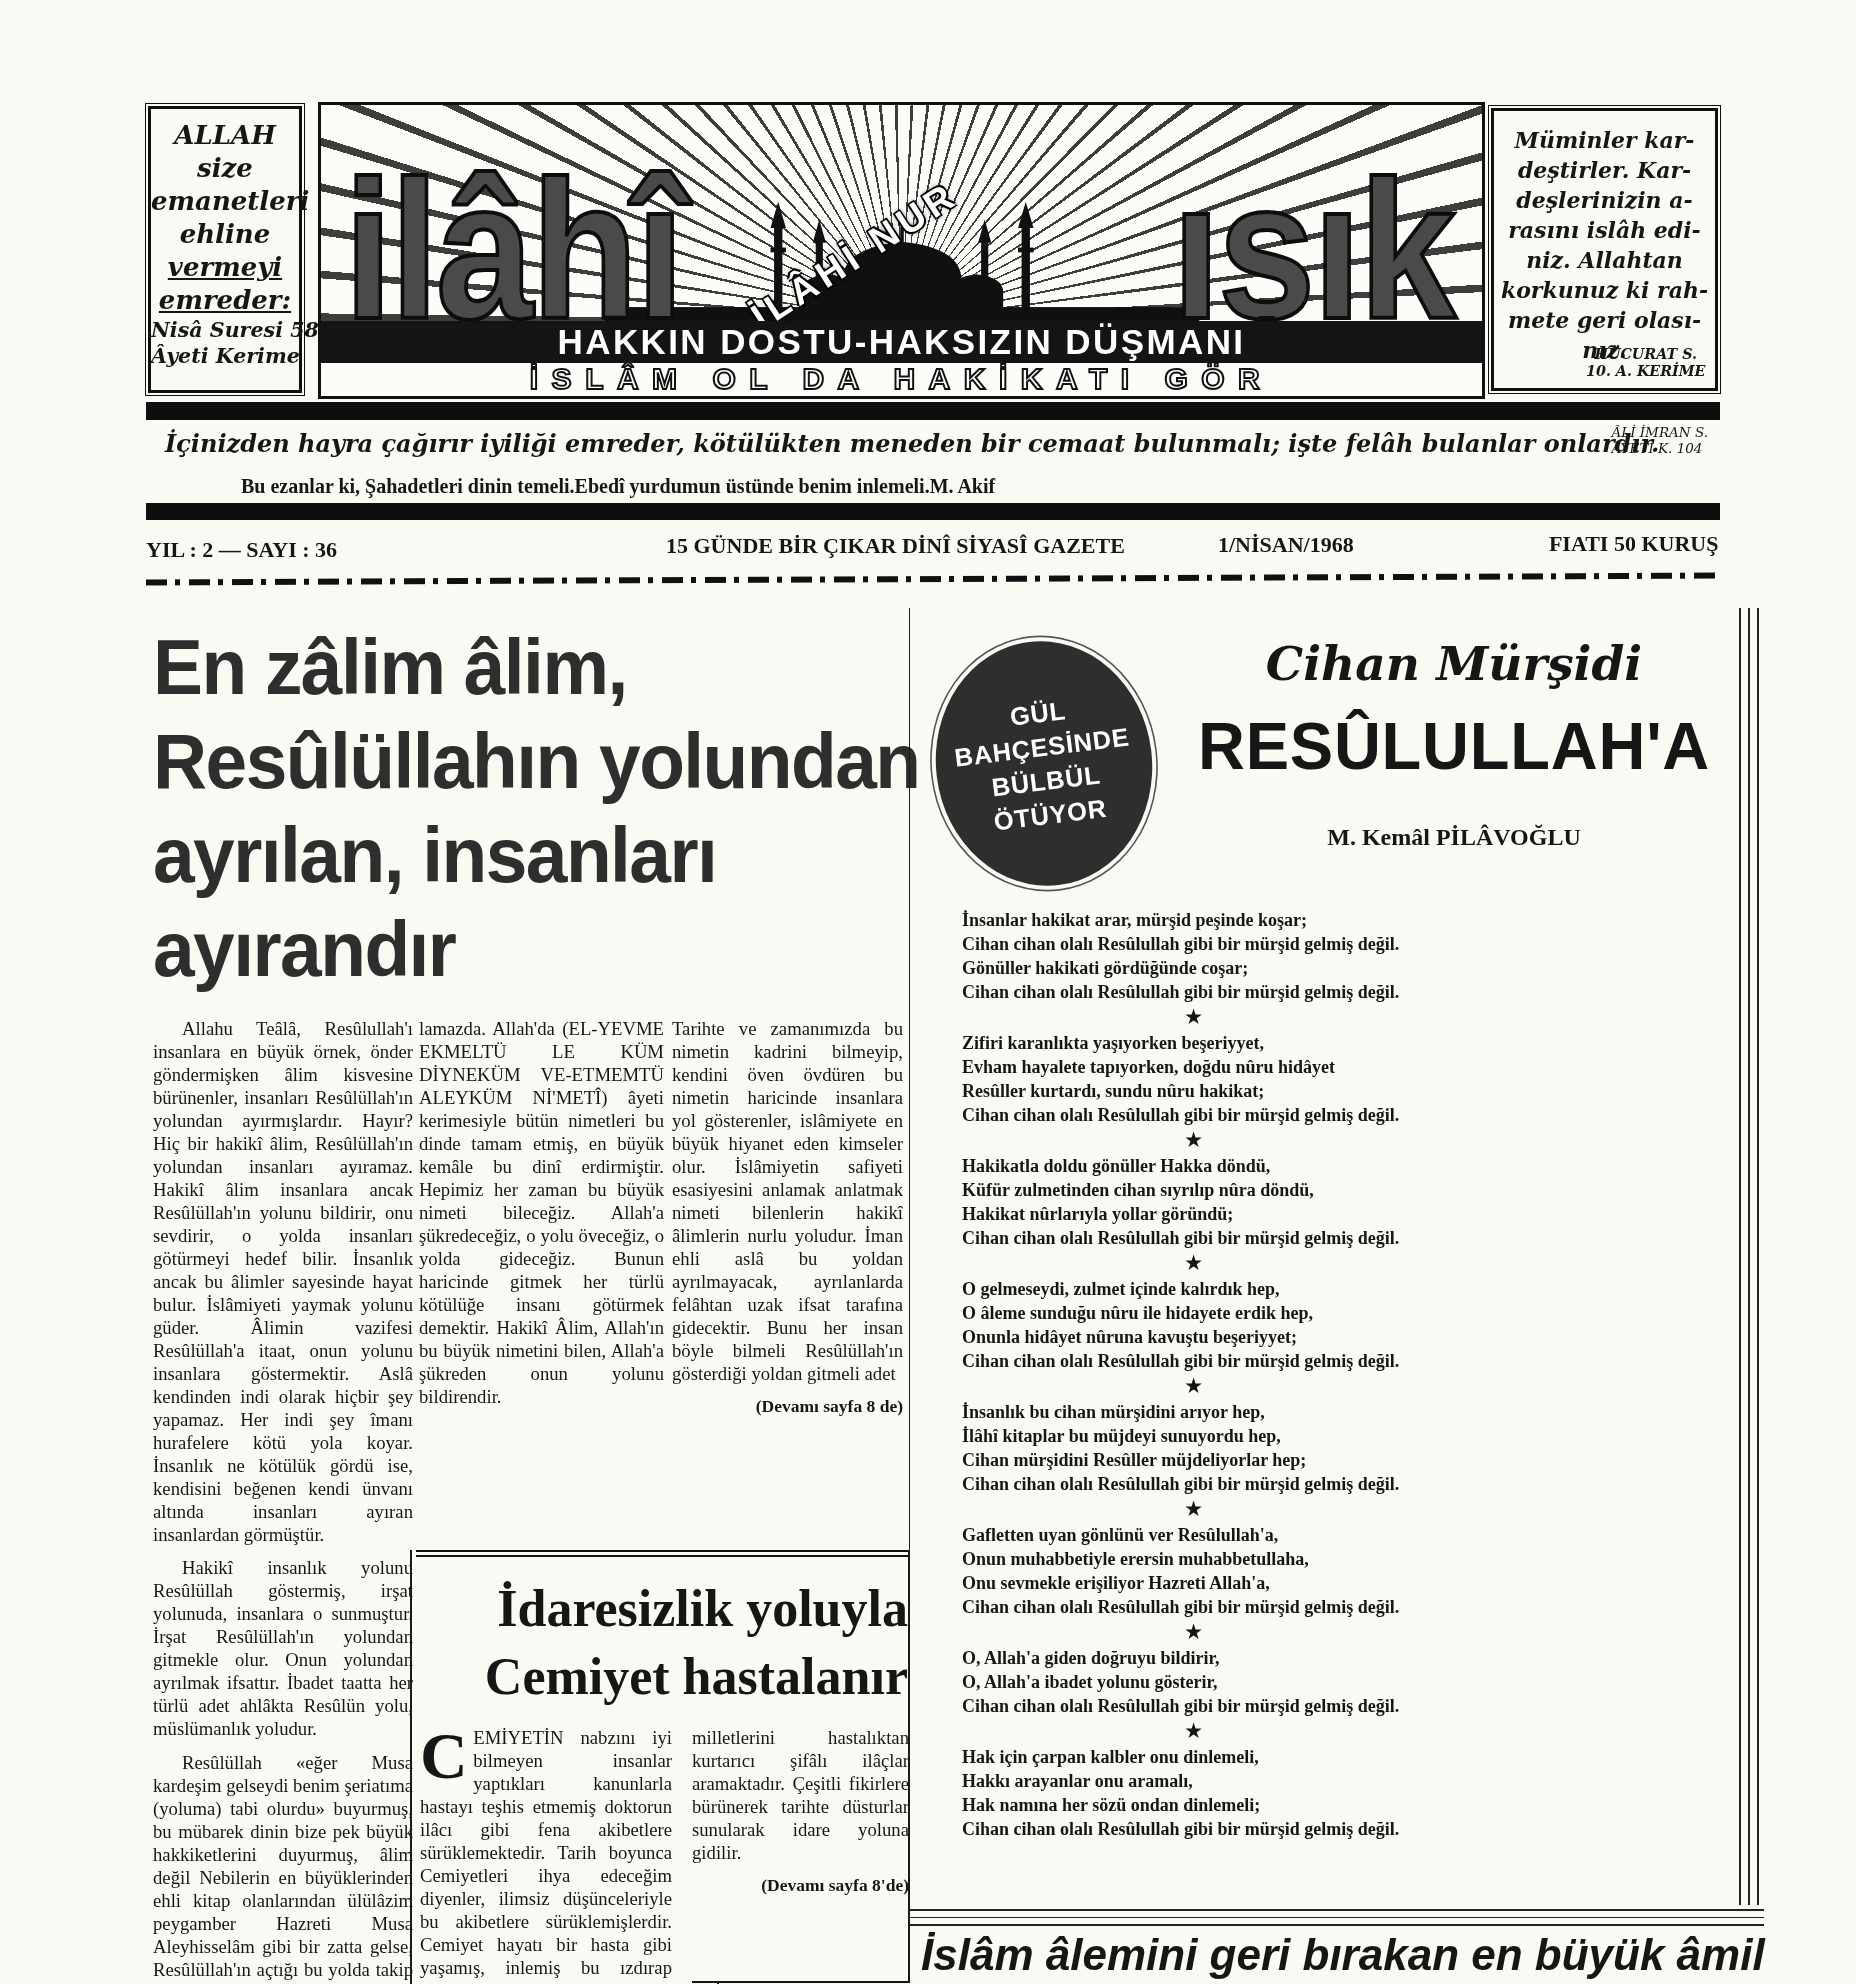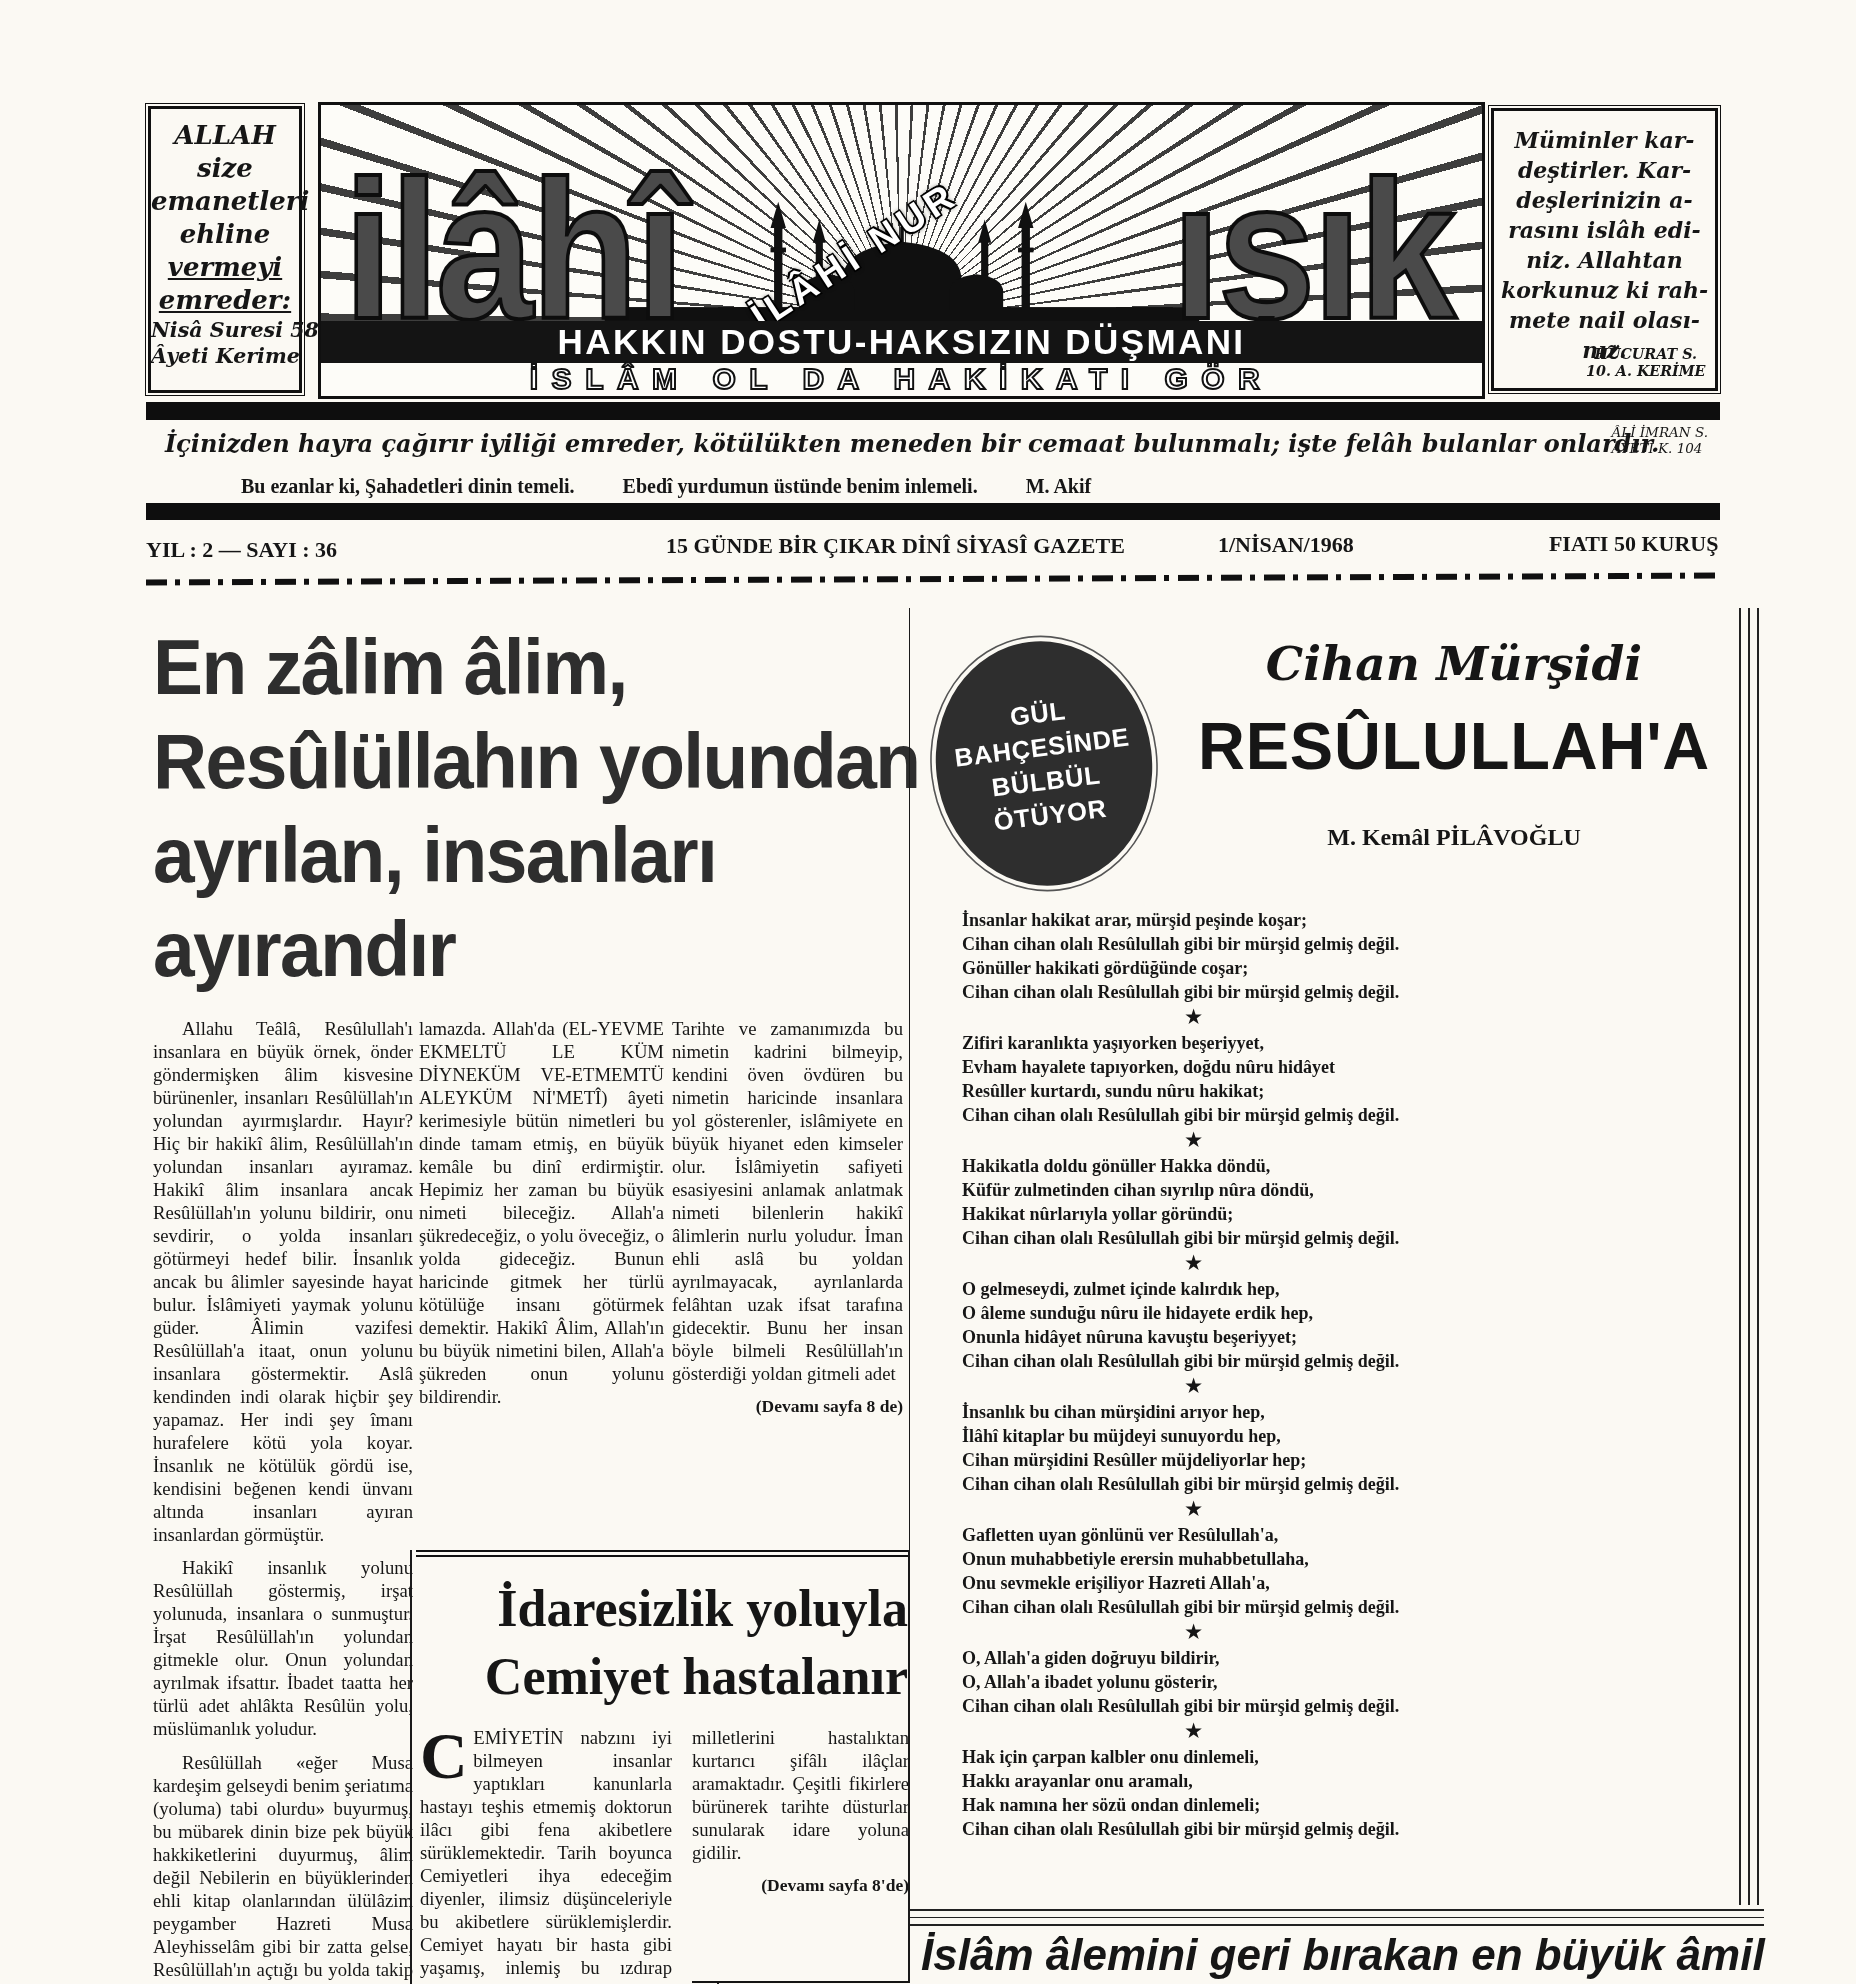--- a/index.html
+++ b/index.html
@@ -43,21 +43,21 @@
                text-align:center;letter-spacing:13.5px;-webkit-text-stroke:2px #111;white-space:nowrap;}
 
   
   #verse-band{position:absolute;left:146px;top:402px;width:1574px;height:118px;
               border-top:18px solid #0e0e0e;border-bottom:17.5px solid #0e0e0e;background:#fbf9f3;}
   #verse-script{position:absolute;left:19px;top:8.7px;width:1413px;
                 font-family:"DejaVu Serif",serif;font-style:italic;font-weight:bold;
                 font-size:24px;white-space:nowrap;}
   #verse-ref{position:absolute;right:12px;top:4px;font-family:"DejaVu Serif",serif;font-weight:normal;
              font-style:italic;font-size:13.5px;line-height:16px;text-align:left;}
-  #verse-quotes{position:absolute;left:95px;right:95px;top:55px;display:flex;gap:48px;
+  #verse-quotes{position:absolute;left:95px;right:95px;top:55px;display:flex;
                 font-weight:bold;font-size:20px;white-space:nowrap;}
   #verse-quotes .q-author{font-weight:bold;}
 
   
   #dateline{position:absolute;left:146px;top:531px;width:1574px;height:38px;
             font-weight:bold;font-size:22px;font-family:"Liberation Serif",serif;}
   #dateline span{position:absolute;white-space:nowrap;}
   #dl-issue{left:0;top:5.6px;}
   #dl-frequency{left:520px;top:2.4px;}
   #dl-date{left:1072px;top:0.8px;}
@@ -169,21 +169,21 @@
     <div id="logo-slogan" data-name="masthead-slogan">İSLÂM OL DA HAKİKATI GÖR</div>
   </div>
 
   <div id="mast-right" class="mast-box" data-name="masthead-right-verse-box">
     <p class="script-line" data-name="masthead-right-verse-line">Müminler kar-</p>
       <p class="script-line" data-name="masthead-right-verse-line">deştirler. Kar-</p>
       <p class="script-line" data-name="masthead-right-verse-line">deşlerinizin a-</p>
       <p class="script-line" data-name="masthead-right-verse-line">rasını islâh edi-</p>
       <p class="script-line" data-name="masthead-right-verse-line">niz. Allahtan</p>
       <p class="script-line" data-name="masthead-right-verse-line">korkunuz ki rah-</p>
-      <p class="script-line" data-name="masthead-right-verse-line">mete nail olası-</p>
+      <p class="script-line" data-name="masthead-right-verse-line">mete geri olası-</p>
       <p class="script-line" data-name="masthead-right-verse-line">nız.</p>
       <div class="mast-ref" data-name="masthead-right-verse-ref">
       <div>HÜCURAT S.</div>
       <div>10. A. KERİME</div>
     </div>
   </div>
 
   <div id="verse-band" data-name="verse-band">
     <div id="verse-script" data-name="verse-band-script-line">İçinizden hayra çağırır iyiliği emreder, kötülükten meneden bir cemaat bulunmalı; işte felâh bulanlar onlardır.</div>
     <div id="verse-ref" data-name="verse-band-reference">

